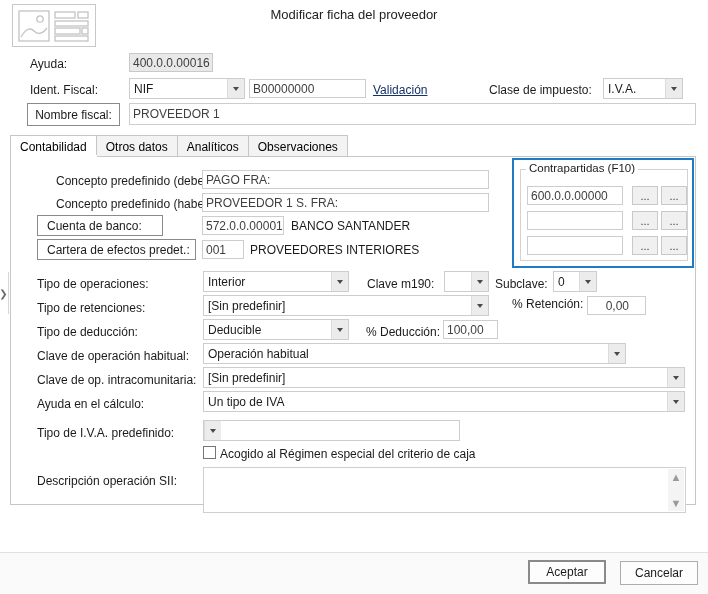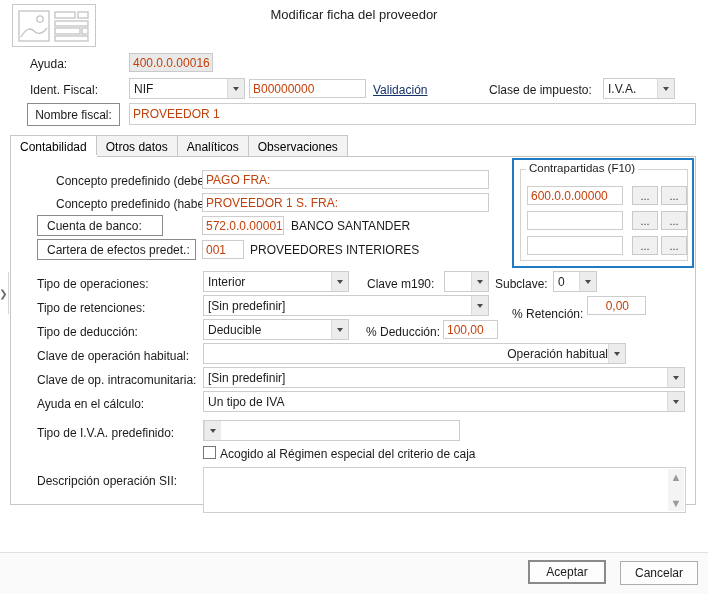--- a/index.html
+++ b/index.html
@@ -24,21 +24,21 @@
   .dlg-title {
     position: absolute; left: 0; top: 7px; width: 708px;
     text-align: center; font-size: 13px; color: #222;
   }
 
   .lbl { font-size: 12px; color: #1b1b1b; white-space: nowrap; }
 
   .tbox {
     border: 1px solid #cdcdcd; background: #fff;
     font-family: "Liberation Sans", sans-serif; font-size: 12px;
-    color: #c2410c; padding: 0 3px; line-height: 18px;
+    color: #404040; padding: 0 3px; line-height: 18px;
     height: 19px; overflow: hidden; white-space: nowrap;
   }
   .tbox.ro { background: #e9e9e9; border-color: #c9c9c9; }
   .tbox.num { text-align: right; padding-right: 16px; }
 
   .combo {
     position: absolute; border: 1px solid #cdcdcd; background: #fff;
     height: 21px; display: flex; align-items: center;
     font-size: 12px; color: #1b1b1b;
   }
@@ -162,21 +162,21 @@
   <div class="combo" style="left:129px;top:78px;width:116px;">
     <span class="cval">NIF</span>
     <span class="carr">
         <i class="arrow-dn"></i>
       </span>
   </div>
   <div class="tbox" style="position:absolute;left:249px;top:79px;width:117px;">B00000000</div>
   <div class="link" style="position:absolute;left:373px;top:83px;">Validación</div>
 
   <div class="lbl" style="position:absolute;left:489px;top:83px;">Clase de impuesto:</div>
-  <div class="combo" style="left:603px;top:78px;width:72px;justify-content:space-between;">
+  <div class="combo" style="left:603px;top:78px;width:80px;justify-content:space-between;">
     <span class="cval">I.V.A.</span>
     <span class="carr">
         <i class="arrow-dn"></i>
       </span>
   </div>
 
   <div class="btnlbl" style="left:27px;top:103px;width:93px;height:23px;">Nombre fiscal:</div>
   <div class="tbox" style="position:absolute;left:129px;top:103px;width:567px;height:22px;line-height:21px;">PROVEEDOR 1</div>
 
   <div class="tabstrip">
@@ -246,35 +246,35 @@
       </span>
   </div>
 
   <div class="lbl" style="position:absolute;left:37px;top:301px;">Tipo de retenciones:</div>
   <div class="combo" style="left:203px;top:295px;width:286px;">
     <span class="cval">[Sin predefinir]</span>
     <span class="carr">
         <i class="arrow-dn"></i>
       </span>
   </div>
-  <div class="lbl" style="position:absolute;left:512px;top:307px;text-align:center;">% Retención:</div>
+  <div class="lbl" style="position:absolute;left:512px;top:297px;text-align:center;">% Retención:</div>
   <div class="tbox num" style="position:absolute;left:587px;top:296px;width:59px;">0,00</div>
 
   <div class="lbl" style="position:absolute;left:37px;top:325px;">Tipo de deducción:</div>
   <div class="combo" style="left:203px;top:319px;width:146px;">
     <span class="cval">Deducible</span>
     <span class="carr">
         <i class="arrow-dn"></i>
       </span>
   </div>
   <div class="lbl" style="position:absolute;left:366px;top:325px;">% Deducción:</div>
   <div class="tbox num" style="position:absolute;left:443px;top:320px;width:55px;">100,00</div>
 
   <div class="lbl" style="position:absolute;left:37px;top:349px;">Clave de operación habitual:</div>
-  <div class="combo" style="left:203px;top:343px;width:423px;text-align:right;">
+  <div class="combo" style="left:203px;top:343px;width:423px;">
     <span class="cval">Operación habitual</span>
     <span class="carr">
         <i class="arrow-dn"></i>
       </span>
   </div>
 
   <div class="lbl" style="position:absolute;left:37px;top:373px;">Clave de op. intracomunitaria:</div>
   <div class="combo" style="left:203px;top:367px;width:482px;">
     <span class="cval">[Sin predefinir]</span>
     <span class="carr">

